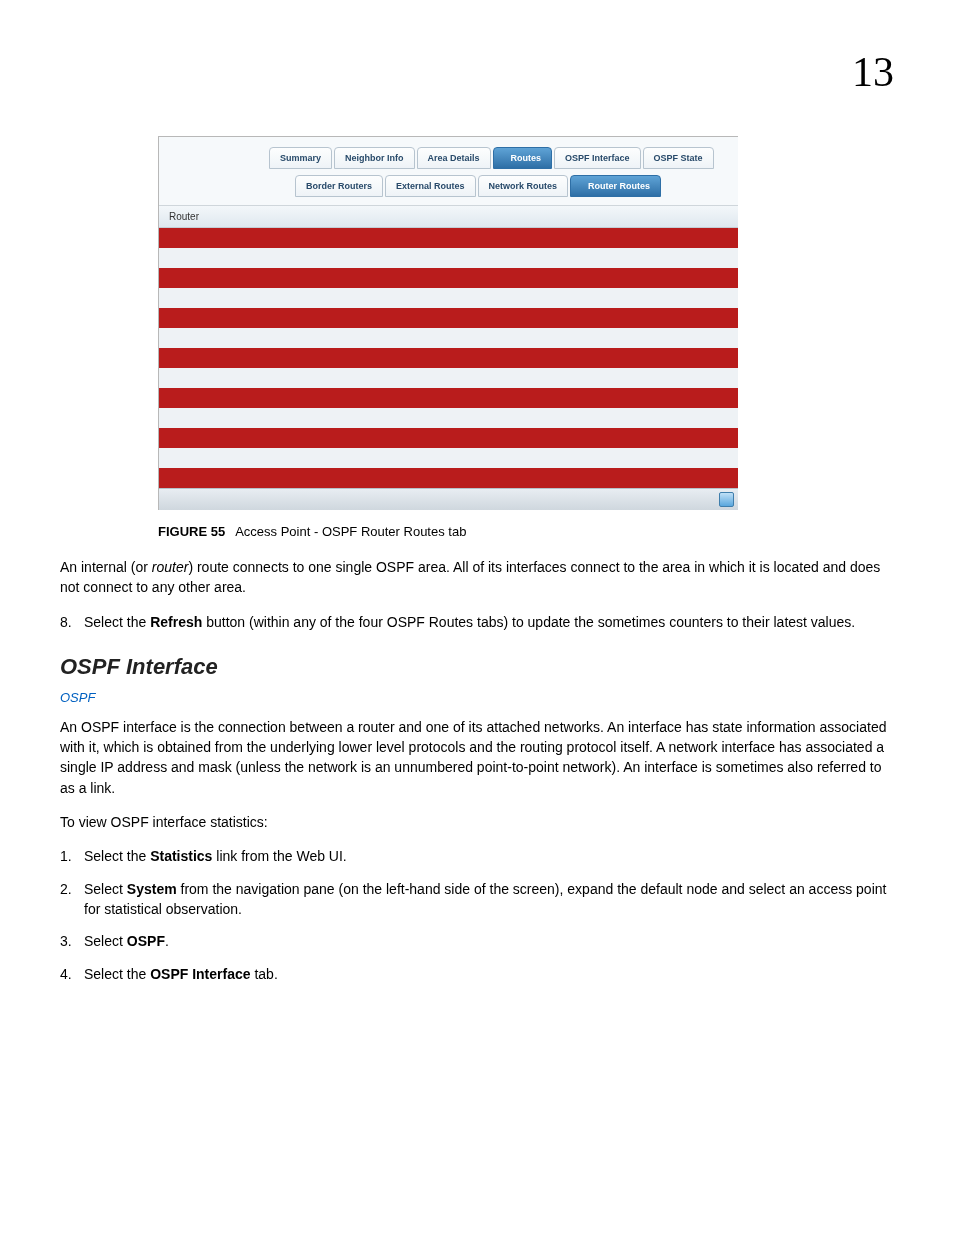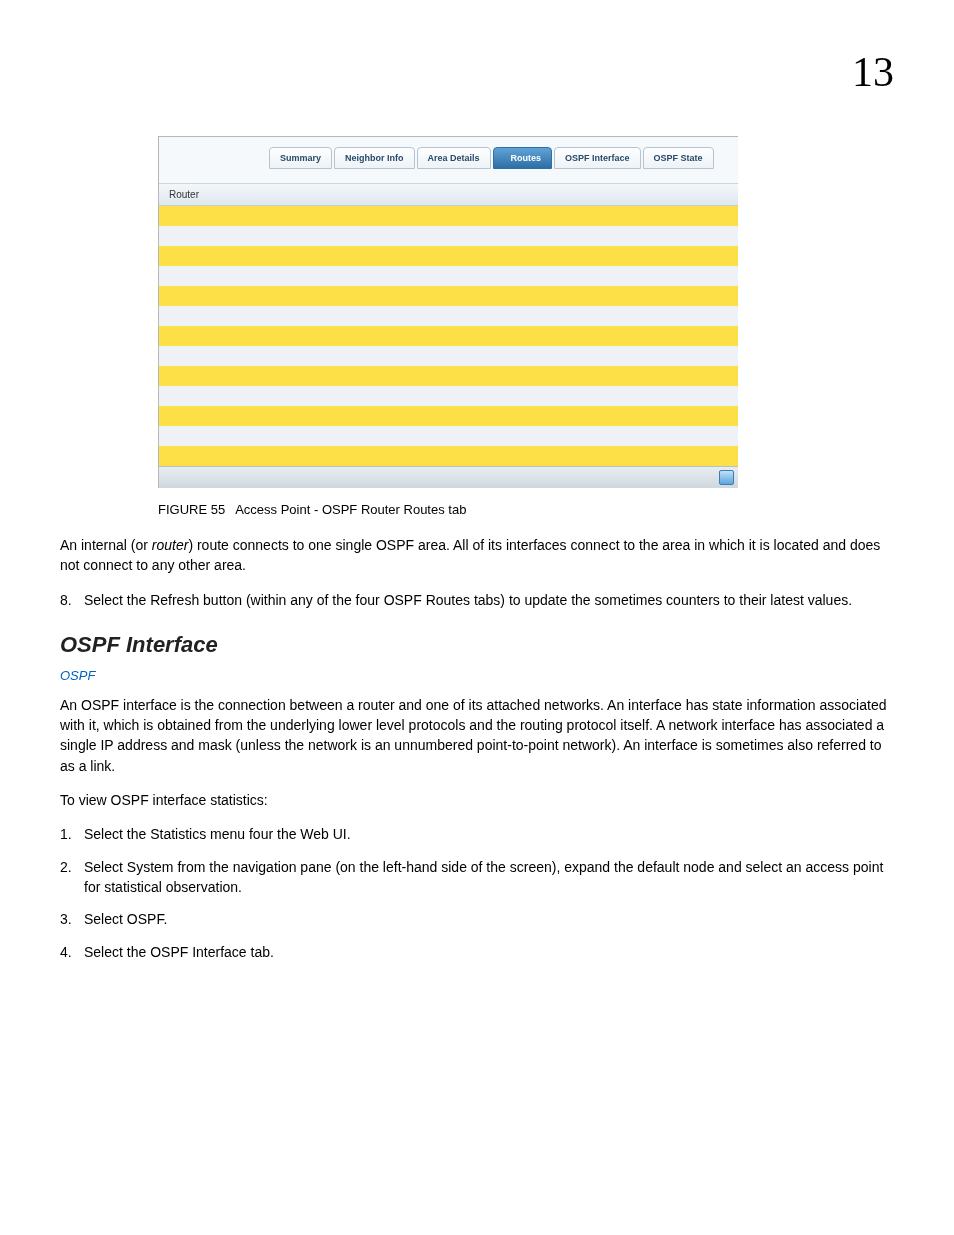--- a/index.html
+++ b/index.html
@@ -22,21 +22,21 @@
     font-family: Liberation Serif, serif;
   }
   .content { margin-top: 88px; }
 
   
   .figure-wrap { margin-left: 98px; }
   .figure-img {
     border-left: 1px solid #b8b8b8;
     border-top: 1px solid #b8b8b8;
     width: 580px;
-    background: #fde047;
+    background: #b91c1c;
   }
   .tab-strip-outer {
     background: #f6f9fb;
     border-bottom: 1px solid #cfd6db;
     padding: 10px 0 8px 110px;
   }
   .tab-row {
     display: flex;
     gap: 0;
     justify-content: flex-start;
@@ -94,27 +94,27 @@
   .footer-btn {
     position: absolute;
     right: 4px; top: 3px;
     width: 15px; height: 15px;
     background: linear-gradient(#bfe0f7,#5aa7dd);
     border: 1px solid #3f7eac;
     border-radius: 2px;
   }
 
   .caption { margin: 14px 0 18px 0; font-size: 13px; }
-  .caption .flab { font-weight: normal; margin-right: 10px; }
+  .caption .flab { font-weight: bold; margin-right: 10px; }
 
   .para { font-size: 14px; line-height: 1.45; margin: 0 0 14px 0; }
   .ol-item { display: flex; font-size: 14px; line-height: 1.45; margin-bottom: 12px; }
   .ol-num { width: 24px; flex-shrink: 0; }
   .ol-txt { flex: 1; }
-  .bold { font-weight: normal; }
+  .bold { font-weight: bold; }
   .ital { font-style: italic; }
 
   .section-title {
     font-family: Arial, sans-serif;
     font-style: italic;
     font-weight: bold;
     font-size: 22px;
     margin: 22px 0 10px 0;
     color: #222;
   }
@@ -138,20 +138,26 @@
       <div class="figure-img">
         <div class="tab-strip-outer">
           <div class="tab-row">
             <span class="tab">Summary</span>
             <span class="tab">Neighbor Info</span>
             <span class="tab">Area Details</span>
             <span class="tab active">Routes</span>
             <span class="tab">OSPF Interface</span>
             <span class="tab">OSPF State</span>
           </div>
+          <div class="tab-row2">
+            <span class="tab">Border Routers</span>
+            <span class="tab">External Routes</span>
+            <span class="tab">Network Routes</span>
+            <span class="tab active">Router Routes</span>
+          </div>
         </div>
         <div class="col-head-row">
           <span class="col-head">Router</span>
         </div>
         <div class="rows-area">
           <div class="datarow"></div>
           <div class="datarow alt"></div>
           <div class="datarow"></div>
           <div class="datarow alt"></div>
           <div class="datarow"></div>
@@ -188,21 +194,21 @@
 
       <h2 class="section-title">OSPF Interface</h2>
       <div class="subhead-link">OSPF</div>
 
       <p class="para">An OSPF interface is the connection between a router and one of its attached networks. An interface has state information associated with it, which is obtained from the underlying lower level protocols and the routing protocol itself. A network interface has associated a single IP address and mask (unless the network is an unnumbered point-to-point network). An interface is sometimes also referred to as a link.</p>
       <p class="para">To view OSPF interface statistics:</p>
 
       <div class="ol-item">
         <div class="ol-num">1.</div>
         <div class="ol-txt">
-          <span>Select the </span><span class="bold">Statistics</span><span> menu four the Web UI.</span>
+          <span>Select the </span><span class="bold">Statistics</span><span> link from the Web UI.</span>
         </div>
       </div>
       <div class="ol-item">
         <div class="ol-num">2.</div>
         <div class="ol-txt">
           <span>Select </span><span class="bold">System</span><span> from the navigation pane (on the left-hand side of the screen), expand the default node and select an access point for statistical observation.</span>
         </div>
       </div>
       <div class="ol-item">
         <div class="ol-num">3.</div>

